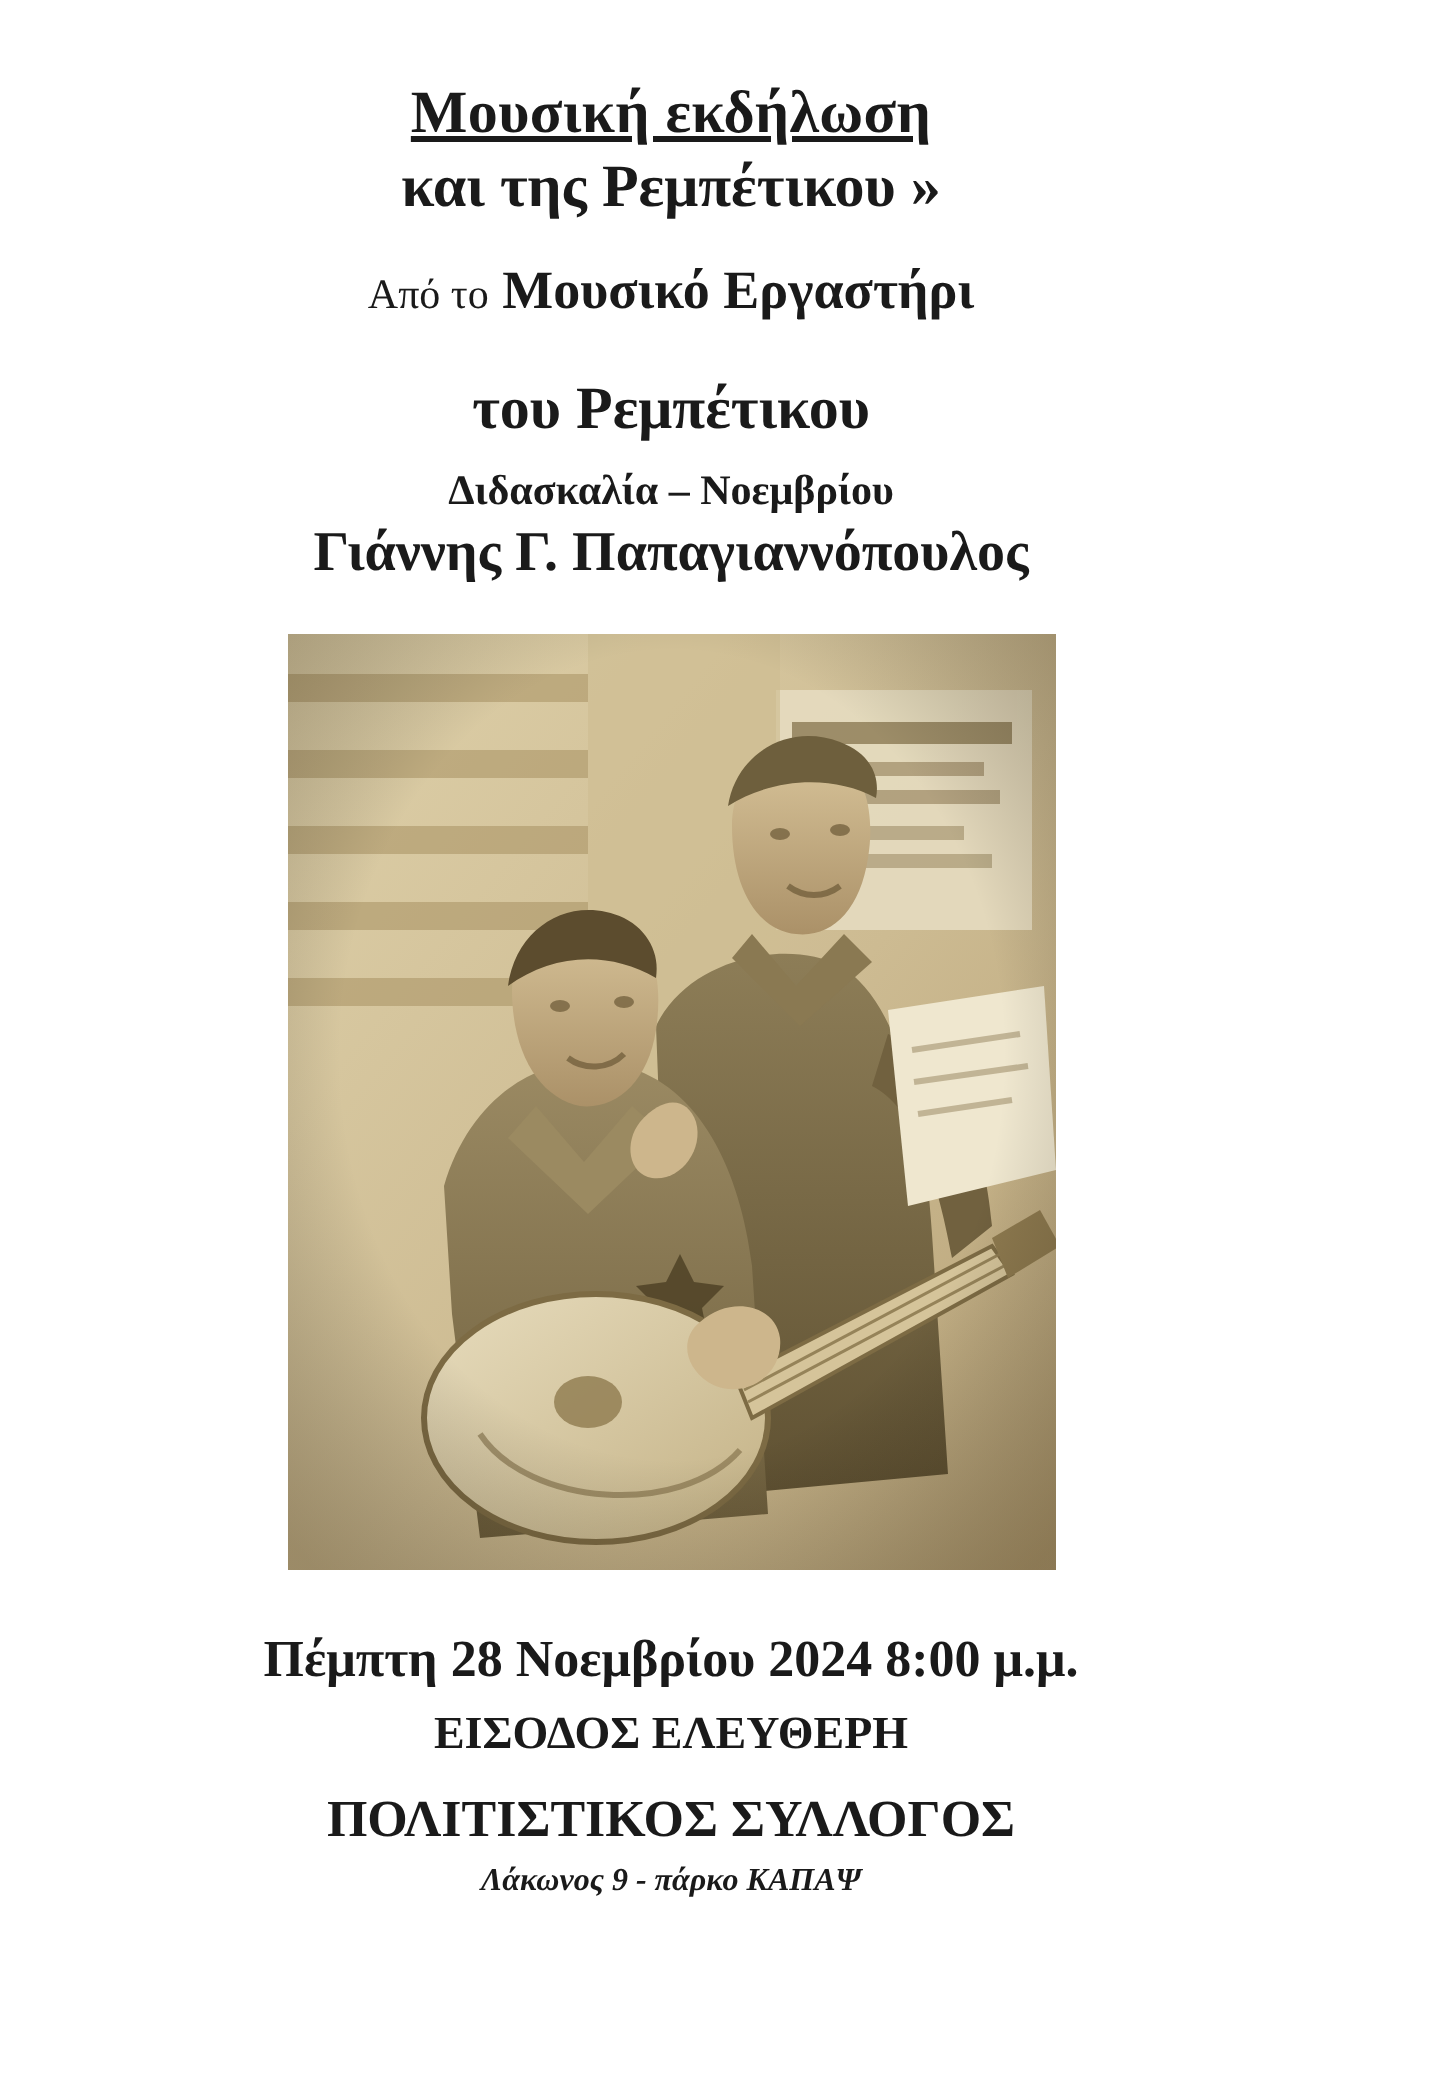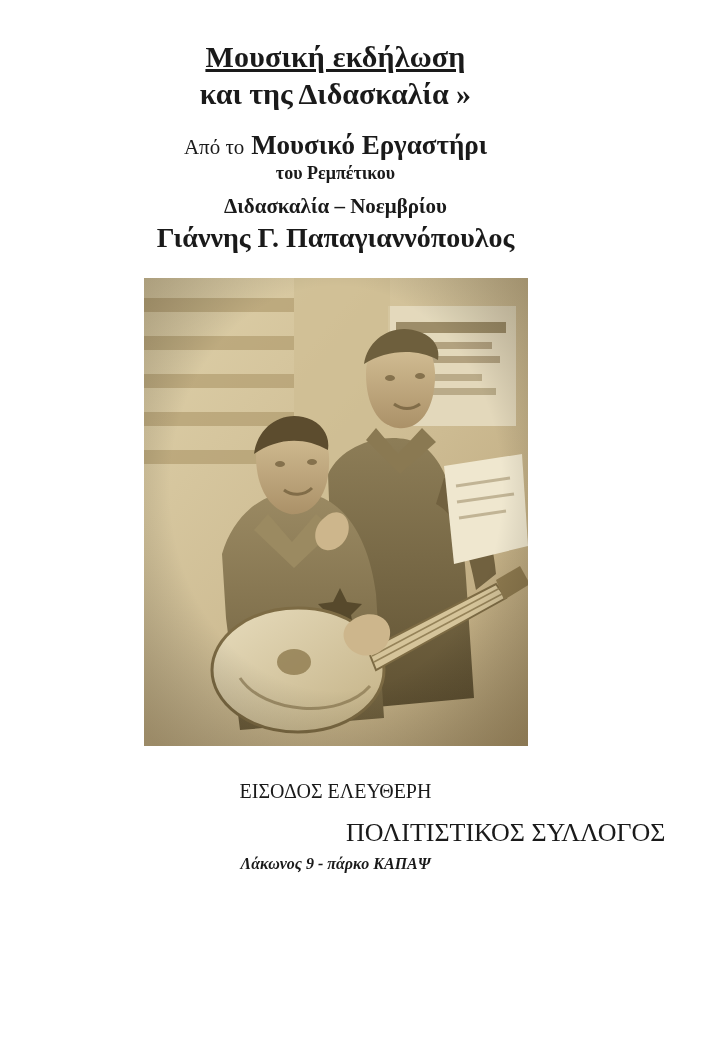--- a/index.html
+++ b/index.html
@@ -60,23 +60,24 @@
     line-height: 1.26;
     margin-top: 16px;
   }
 
   .line-group .small-word {
     font-size: 21px;
     font-weight: normal;
   }
 
   .line-group-2 {
-    font-size: 18px;
+    font-size: 30px;
     font-weight: bold;
     line-height: 1.26;
+    margin-top: 24px;
   }
 
   .line-teaching {
     font-size: 21px;
     font-weight: bold;
     line-height: 1.3;
     margin-top: 8px;
   }
 
   .line-name {
@@ -105,32 +106,31 @@
     width: 660px;
   }
 
   .line-date {
     font-size: 26px;
     font-weight: bold;
     line-height: 1.3;
   }
 
   .line-entry {
-    font-size: 20px;
-    font-weight: normal;
+    font-size: 23px;
+    font-weight: bold;
     line-height: 1.35;
     margin-top: 4px;
   }
 
   .line-org-1 {
     font-size: 26px;
-    font-weight: normal;
+    font-weight: bold;
     line-height: 1.25;
     margin-top: 12px;
-    text-align: right;
   }
 
   .line-org-2 {
     font-size: 26px;
     font-weight: bold;
     line-height: 1.25;
   }
 
   .line-address {
     font-size: 16px;
@@ -140,21 +140,21 @@
     margin-top: 4px;
   }
 </style>
 </head>
 <body>
 
 <div class="poster">
 
   <div class="header">
     <div class="line-title">Μουσική εκδήλωση</div>
-    <div class="line-subtitle-2">και της Διδασκαλία »</div>
+    <div class="line-subtitle-2">και της Ρεμπέτικου »</div>
     <div class="line-group">
       <span class="small-word">Από το</span>
       <span>Μουσικό Εργαστήρι</span>
     </div>
     <div class="line-group-2">του Ρεμπέτικου</div>
     <div class="line-teaching">Διδασκαλία – Νοεμβρίου</div>
     <div class="line-name">Γιάννης Γ. Παπαγιαννόπουλος</div>
   </div>
 
   <div class="photo-wrap">
@@ -264,18 +264,19 @@
         <path d="M96 400 C120 436 196 442 226 408" stroke="#7d6b44" stroke-width="3" fill="none" opacity="0.6"></path>
       </g>
 
       <path d="M206 344 C222 330 244 336 246 352 C248 372 226 384 210 374 C198 366 196 352 206 344 Z" fill="#cdb68c"></path>
 
       <rect x="0" y="0" width="384" height="468" fill="url(#vig)"></rect>
     </svg>
   </div>
 
   <div class="footer">
+    <div class="line-date">Πέμπτη 28 Νοεμβρίου 2024   8:00 μ.μ.</div>
     <div class="line-entry">ΕΙΣΟΔΟΣ ΕΛΕΥΘΕΡΗ</div>
     <div class="line-org-1">ΠΟΛΙΤΙΣΤΙΚΟΣ ΣΥΛΛΟΓΟΣ</div>
     <div class="line-address">Λάκωνος 9 - πάρκο ΚΑΠΑΨ</div>
   </div>
 
 </div>
 
 </body></html>

